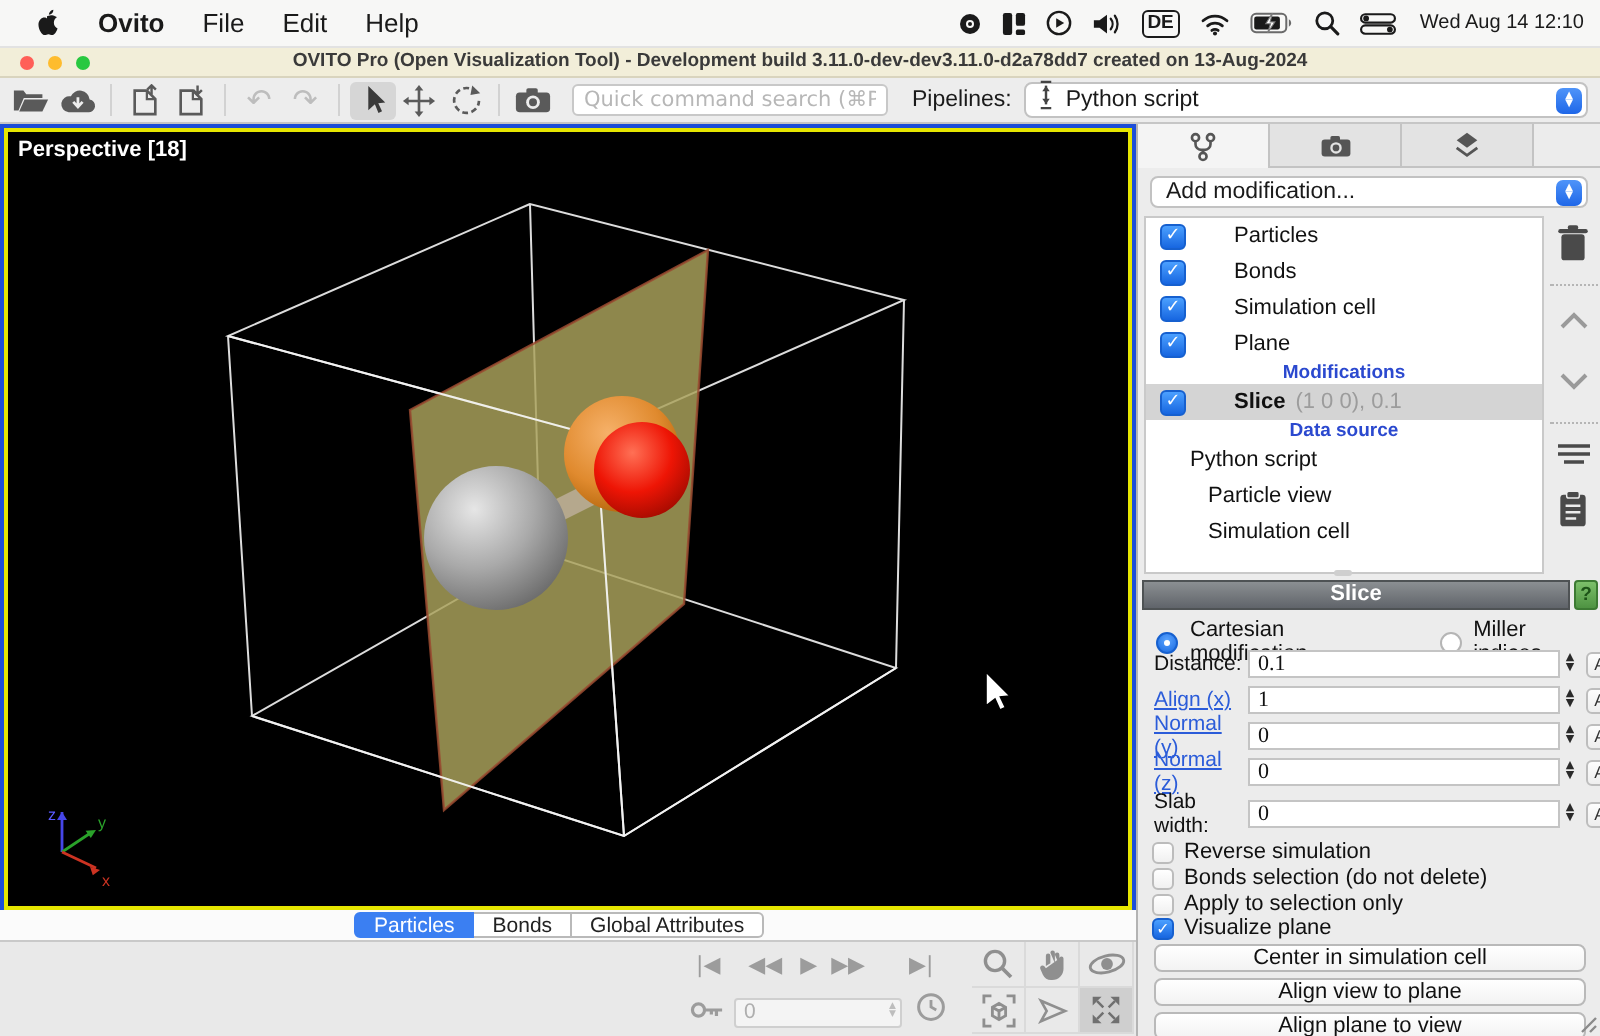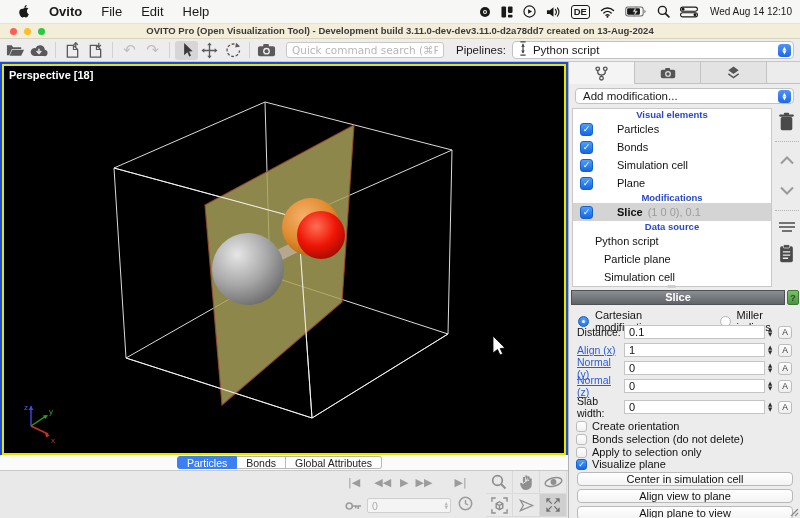--- a/index.html
+++ b/index.html
@@ -84,21 +84,21 @@
   
   .shead{position:absolute;left:2px;top:228px;width:214px;height:15px;background:linear-gradient(#8b8f92,#60646a);border:1px solid #4e5254;box-sizing:border-box;color:#fff;font-size:11px;font-weight:bold;text-align:center;line-height:13px;}
   .shelp{position:absolute;left:218px;top:228px;width:12px;height:15px;background:linear-gradient(#7cc06a,#4e9342);border:1px solid #3c7a33;box-sizing:border-box;color:#1d5418;font-size:9.5px;font-weight:bold;text-align:center;line-height:13px;border-radius:2px;}
   .radrow{position:absolute;left:9px;top:247px;display:flex;align-items:center;font-size:11px;color:#111;}
   .rad{width:11px;height:11px;border-radius:50%;border:1px solid #b5b5b5;background:#fff;box-sizing:border-box;flex:none;}
   .rad.on{background:radial-gradient(circle at 50% 35%,#5aa4ff,#1a6ae0);border-color:#1660cf;position:relative;}
   .rad.on::after{content:"";position:absolute;left:3px;top:3px;width:3px;height:3px;border-radius:50%;background:#fff;}
   .frow{position:absolute;left:0;width:232px;height:18px;display:flex;align-items:center;}
   .frow .flab{margin-left:8px;width:47px;font-size:10.5px;color:#111;flex:none;}
   .frow .flab.link{color:#2b5cd9;text-decoration:underline;}
-  .frow input{width:141px;height:14px;border:1px solid #c4c4c4;background:#fff;font-size:11px;padding:0 0 0 4px;box-sizing:border-box;font-family:Liberation Sans, sans-serif;color:#111;flex:none;}
+  .frow input{width:156px;height:14px;border:1px solid #c4c4c4;background:#fff;font-size:11px;padding:0 0 0 4px;box-sizing:border-box;font-family:Liberation Serif, serif;color:#111;flex:none;}
   .spin{width:10px;height:14px;display:flex;flex-direction:column;align-items:center;justify-content:center;color:#2a2a2a;font-size:5.5px;line-height:5px;font-family:"DejaVu Sans",sans-serif;flex:none;}
   .spin::before{content:"▲";}.spin::after{content:"▼";}
   .unitA{width:14px;height:13px;background:linear-gradient(#fdfdfd,#eee);border:1px solid #bdbdbd;border-radius:3px;font-size:8.5px;color:#333;display:flex;align-items:center;justify-content:center;margin-left:3px;box-sizing:border-box;flex:none;}
   .chkrow{position:absolute;left:7px;display:flex;align-items:center;font-size:11px;color:#111;height:12px;}
   .chkrow .cb{width:11px;height:11px;}
   .chkrow .cb.on::after{font-size:8px;}
   .chkrow .clbl{margin-left:5px;}
   .abtn{position:absolute;left:8px;width:216px;height:14px;background:linear-gradient(#fff,#f3f3f3);border:1px solid #b9b9b9;border-radius:4px;font-size:11px;color:#111;text-align:center;line-height:12px;box-sizing:border-box;}
 </style>
 </head>
@@ -427,21 +427,20 @@
         </span>
       <span class="rptab-fill"></span>
     </div>
 
     <div class="addmod">
       <span>Add modification...</span>
       <span class="bstep" style="margin-left:auto;"></span>
     </div>
 
     <div class="plist">
-      <div class="lhead">Visual elements</div>
       <div class="lrow">
           <span class="cb on"></span>
           <span class="lbl">Particles</span>
         </div>
       <div class="lrow">
           <span class="cb on"></span>
           <span class="lbl">Bonds</span>
         </div>
       <div class="lrow">
           <span class="cb on"></span>
@@ -455,21 +454,21 @@
       <div class="lrow selrow">
           <span class="cb on"></span>
           <span class="lbl bold">Slice</span>
           <span class="detail">(1 0 0), 0.1</span>
         </div>
       <div class="lhead">Data source</div>
       <div class="lrow ds1">
           <span class="lbl">Python script</span>
         </div>
       <div class="lrow ds2">
-          <span class="lbl">Particle plane</span>
+          <span class="lbl">Particle view</span>
         </div>
       <div class="lrow ds2">
           <span class="lbl">Simulation cell</span>
         </div>
     </div>
     <div class="gripdot"></div>
 
     <div class="sidecol">
       <span class="sicon"><svg width="17" height="19" viewBox="0 0 16 18">
             <rect x="2.5" y="4.8" width="11" height="12.4" rx="1.5" fill="#4a4a4a"></rect>
@@ -530,21 +529,21 @@
     </div>
     <div class="frow" style="top:336px;">
       <span class="flab">Slab width:</span>
       <input readonly="" value="0" style="">
       <span class="spin"></span>
       <span class="unitA">A</span>
     </div>
 
     <div class="chkrow" style="top:358px;">
         <span class="cb"></span>
-        <span class="clbl">Create orientation</span>
+        <span class="clbl">Reverse simulation</span>
       </div>
     <div class="chkrow" style="top:371px;">
         <span class="cb"></span>
         <span class="clbl">Bonds selection (do not delete)</span>
       </div>
     <div class="chkrow" style="top:384px;">
         <span class="cb"></span>
         <span class="clbl">Apply to selection only</span>
       </div>
     <div class="chkrow" style="top:396px;">

